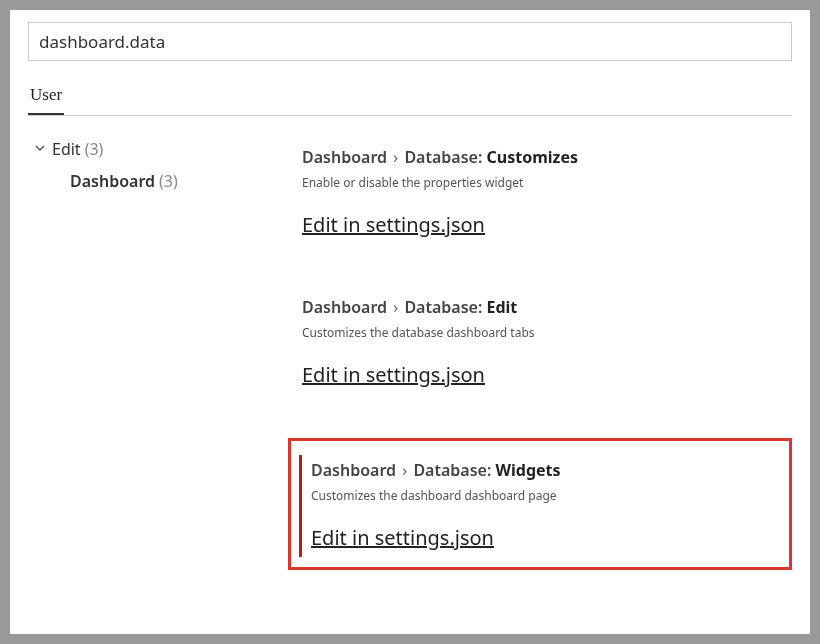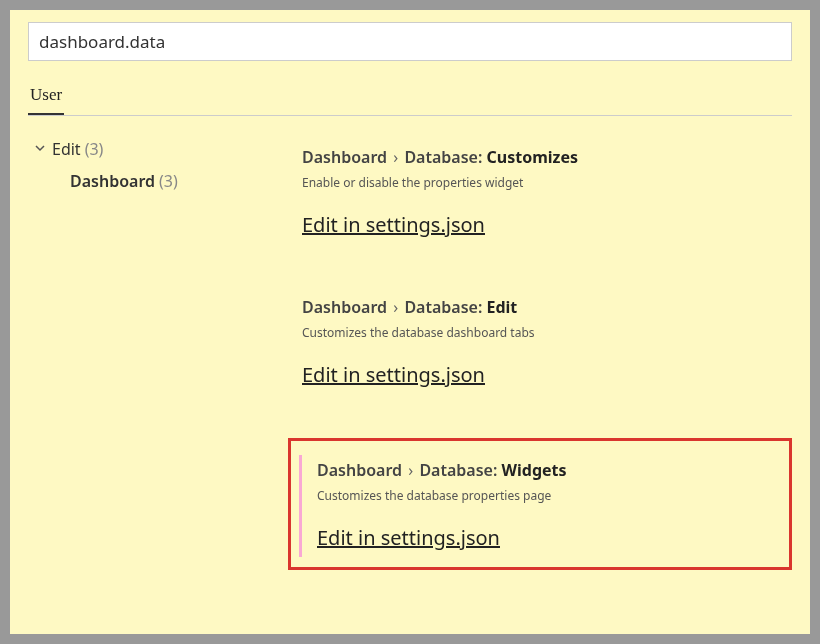--- a/index.html
+++ b/index.html
@@ -8,21 +8,21 @@
       font-size: 14px;
       color: #333;
       background: #999;
       display: flex;
       align-items: center;
       justify-content: center;
       width: 820px;
       height: 644px;
     }
     .window {
-      background: #fef9c3;
+      background: #ffffff;
       width: 800px;
       height: 624px;
       padding: 12px 18px 18px 18px;
       overflow: hidden;
     }
     .search-input {
       width: 100%;
       font-size: 17px;
       color: #333;
       padding: 7px 10px;
@@ -89,22 +89,22 @@
     }
     .content {
       flex: 1;
       padding-top: 8px;
     }
     .setting {
       margin-bottom: 48px;
       padding: 4px 10px 6px 14px;
     }
     .setting.selected {
-      border-left: 3px solid #f9a8d4;
-      padding-left: 15px;
+      border-left: 3px solid #b91c1c;
+      padding-left: 9px;
     }
     .setting-title {
       font-size: 16px;
       color: #222;
       margin-bottom: 6px;
     }
     .crumb { font-weight: 600; color: #444; }
     .crumb-sep { color: #666; margin: 0 2px; font-weight: 400; }
     .setting-name { font-weight: 700; }
     .setting-desc {
@@ -182,21 +182,21 @@
       </div>
 
       <div class="highlight-box">
         <div class="setting selected">
           <div class="setting-title">
             <span class="crumb">Dashboard</span>
             <span class="crumb-sep">›</span>
             <span class="crumb">Database:</span>
             <span class="setting-name">Widgets</span>
           </div>
-          <div class="setting-desc">Customizes the database properties page</div>
+          <div class="setting-desc">Customizes the dashboard dashboard page</div>
           <span class="edit-link">Edit in settings.json</span>
         </div>
       </div>
 
     </div>
 
   </div>
 
 </div>
 

